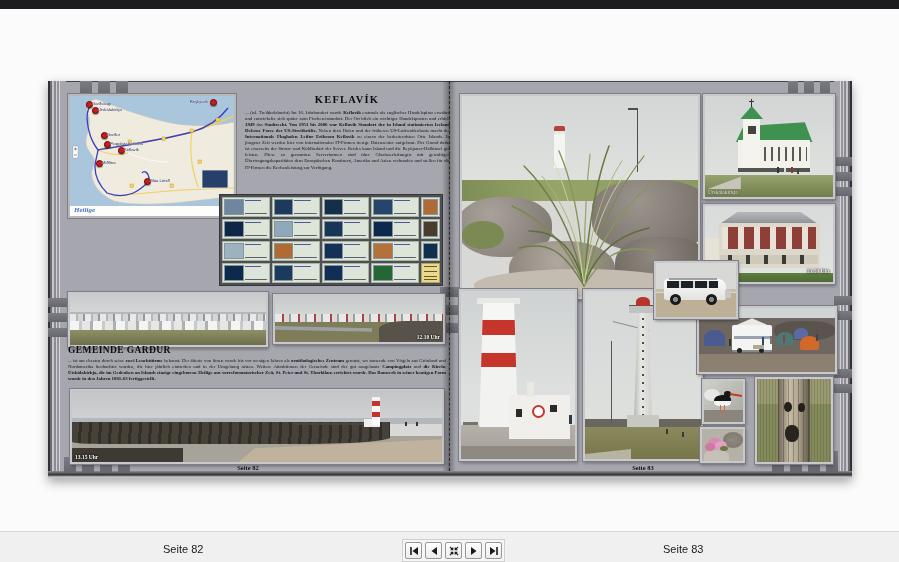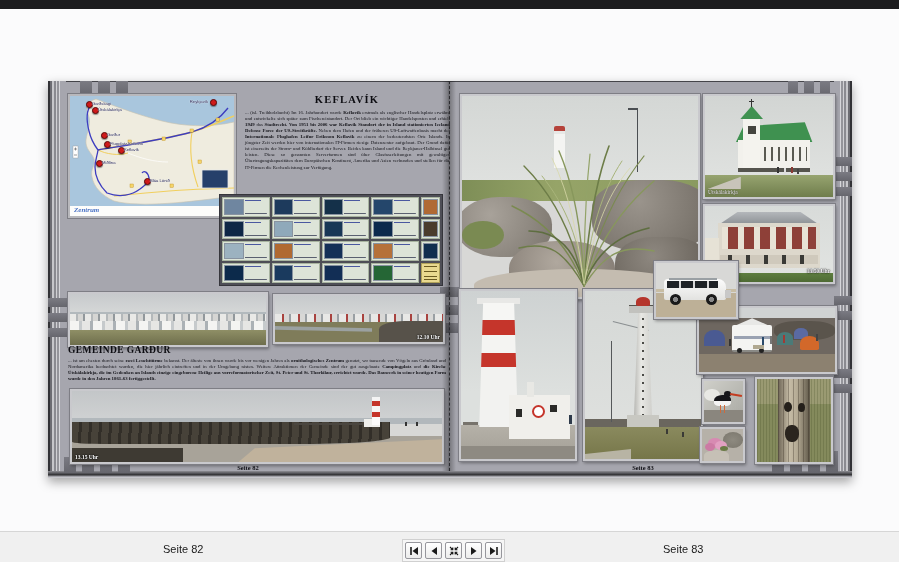--- a/index.html
+++ b/index.html
@@ -142,21 +142,21 @@
           <div class="mk" style="left: 47.5px; top: 50.5px;"></div>
           <span class="mk-label" style="left: 54px; top: 51px;">Keflavík</span>
           <div class="mk" style="left: 25.5px; top: 63.5px;"></div>
           <span class="mk-label" style="left: 32px; top: 64px;">Miðlína</span>
           <div class="mk" style="left: 73.5px; top: 81.5px;"></div>
           <span class="mk-label" style="left: 80px; top: 82px;">Bláa Lónið</span>
           <div class="mk" style="left: 139.5px; top: 2.5px;"></div>
           <span class="mk-label" style="right: 26px; top: 3px;">Reykjavík</span>
         </div>
     <div id="map-logo-strip">
-      <span id="map-logo">Zentrum</span>
+      <span id="map-logo">Heilige</span>
     </div>
   </div>
 
   <div id="kef-title">KEFLAVÍK</div>
   <div id="kef-body-wrap">
     <div class="tiny-rich"><span>... (isl. Treibholzbucht) Im 16. Jahrhundert wurde </span><span style="font-weight: bold;">Keflavík</span><span> erstmals als englischer Handelsplatz erwähnt und entwickelte sich später zum Fischereistandort. Der Ort blieb ein wichtiger Handelsposten und erhielt </span><span style="font-weight: bold;">1949</span><span> das </span><span style="font-weight: bold;">Stadtrecht. Von 1951 bis 2006 war Keflavik Standort der in Island stationierten Iceland Defense Force der US-Streitkräfte.</span><span> Neben dem Hafen und der früheren US-Luftwaffenbasis macht der </span><span style="font-weight: bold;">Internationale Flughafen Leifur Eriksson Keflavik</span><span> zu einem der bedeutendsten Orte Islands. In jüngster Zeit werden hier von internationalen IT-Firmen riesige Datenzenter aufgebaut. Der Grund dafür ist einerseits der Strom- und Kühlbedarf der Server. Beides kann Island und die Reykjanes-Halbinsel gut leisten. Diese so genannten Serverfarmen sind über Glasfaserleitungen mit gewaltigen Übertragungskapazitäten dem Europäischen Kontinent, Amerika und Asien verbunden und stellen für die IT-Firmen die Rechenleistung zur Verfügung.</span></div>
   </div>
 
   <div id="bird-grid">
         <div class="bcard">

